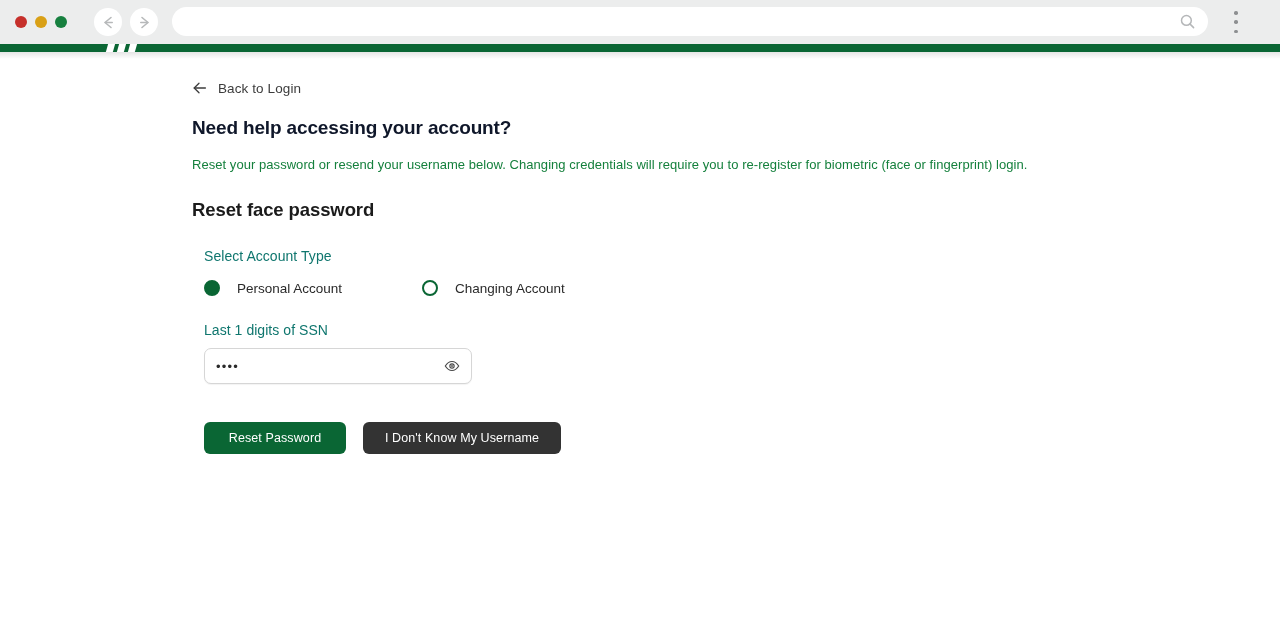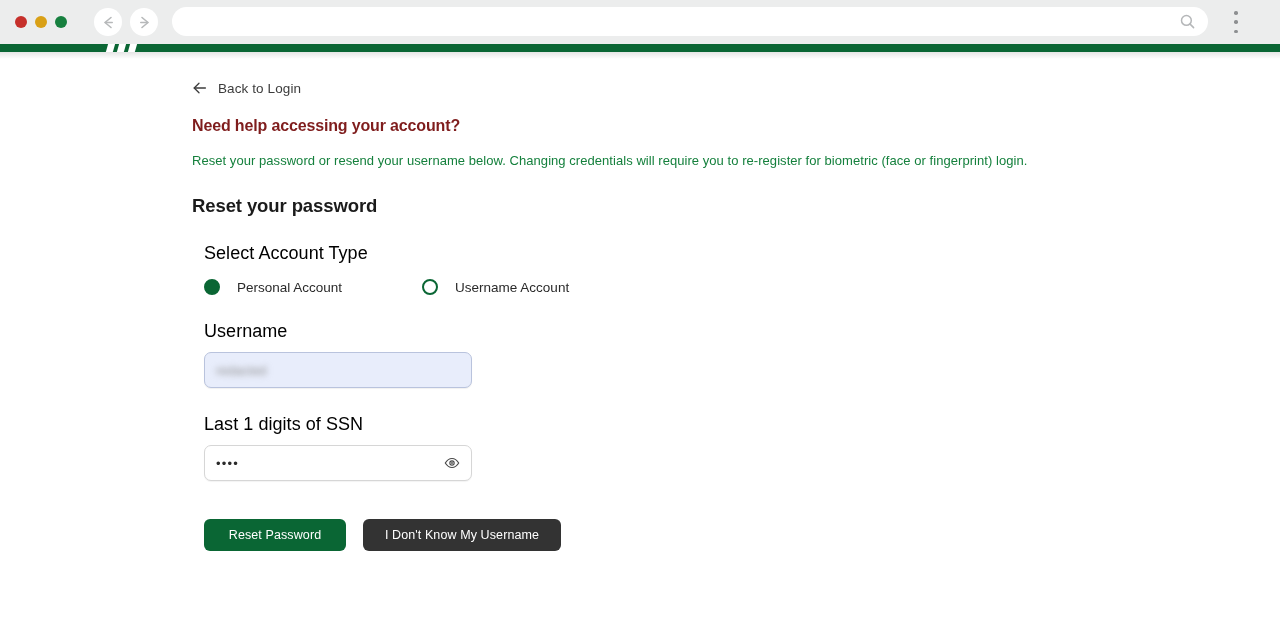--- a/index.html
+++ b/index.html
@@ -150,23 +150,23 @@
   .back-link svg { display: block; }
   .back-link-text {
     font-size: 13.5px;
     color: #3c3c3c;
     letter-spacing: 0.1px;
   }
 
   
   .page-title {
     margin-top: 21px;
-    font-size: 16px;
+    font-size: 19px;
     font-weight: 700;
-    color: #7f1d1d;
+    color: #0f172a;
     letter-spacing: -0.15px;
   }
 
   .page-desc {
     margin-top: 18px;
     font-size: 13px;
     color: #15803d;
     letter-spacing: 0.05px;
   }
 
@@ -175,22 +175,22 @@
     font-size: 18.5px;
     font-weight: 700;
     color: #1b1b1b;
     letter-spacing: -0.1px;
   }
 
   
   .form-area { padding-left: 12px; }
 
   .field-label {
-    font-size: 18px;
-    color: #000000;
+    font-size: 14px;
+    color: #0f766e;
     letter-spacing: 0.05px;
   }
 
   
   .radio-label-row { margin-top: 26px; }
   .radio-row {
     display: flex;
     align-items: center;
     margin-top: 15px;
     gap: 0;
@@ -346,45 +346,39 @@
         <line x1="2.3" y1="8" x2="13.4" y2="8" stroke="#3c3c3c" stroke-width="1.3" stroke-linecap="round"></line>
         <path d="M7 3.2 L2.2 8 L7 12.8" fill="none" stroke="#3c3c3c" stroke-width="1.3" stroke-linecap="round" stroke-linejoin="round"></path>
       </svg>
       <span class="back-link-text">Back to Login</span>
     </div>
 
     <h1 class="page-title">Need help accessing your account?</h1>
 
     <p class="page-desc">Reset your password or resend your username below. Changing credentials will require you to re-register for biometric (face or fingerprint) login.</p>
 
-    <h2 class="section-title">Reset your password</h2>
+    <h2 class="section-title">Reset face password</h2>
 
     <div class="form-area">
 
       <div class="radio-label-row">
         <span class="field-label">Select Account Type</span>
       </div>
 
       <div class="radio-row">
         <div class="radio-option">
           <span class="radio-circle checked"></span>
           <span class="radio-text">Personal Account</span>
         </div>
         <div class="radio-option second">
           <span class="radio-circle"></span>
-          <span class="radio-text">Username Account</span>
+          <span class="radio-text">Changing Account</span>
         </div>
       </div>
 
-      <div class="field-block">
-        <span class="field-label">Username</span>
-        <div class="input-wrap autofilled">
-          <span class="blurred-value">redacted</span>
-        </div>
-      </div>
 
 
       <div class="field-block">
         <span class="field-label">Last 1 digits of SSN</span>
         <div class="input-wrap shadowed">
           <span class="masked-value">••••</span>
           <svg class="eye-icon" width="16" height="16" viewBox="0 0 16 16">
             <path d="M1.3 8 C3.3 4.7, 6 3.5, 8 3.5 C10 3.5, 12.7 4.7, 14.7 8 C12.7 11.3, 10 12.5, 8 12.5 C6 12.5, 3.3 11.3, 1.3 8 Z" fill="none" stroke="#4a4a4a" stroke-width="1.15"></path>
             <circle cx="8" cy="8" r="2.15" fill="none" stroke="#4a4a4a" stroke-width="1.15"></circle>
             <circle cx="8" cy="8" r="0.9" fill="#4a4a4a"></circle>

